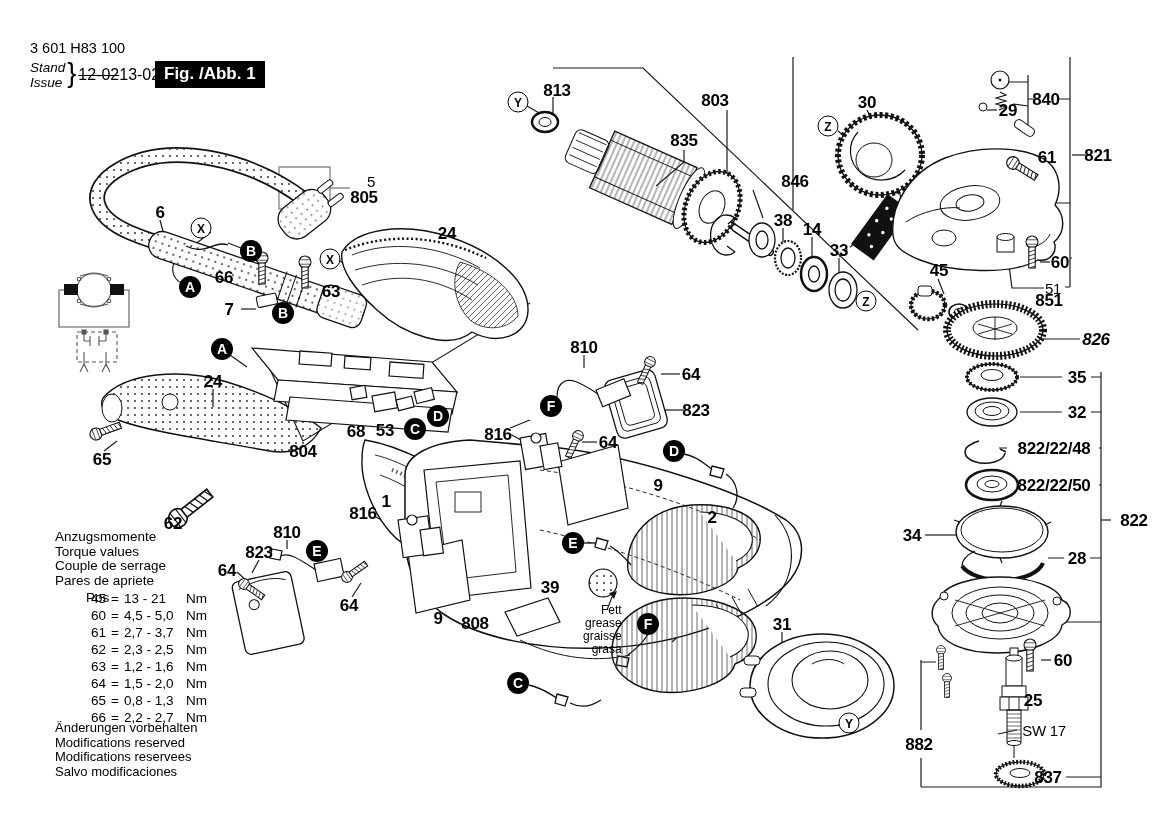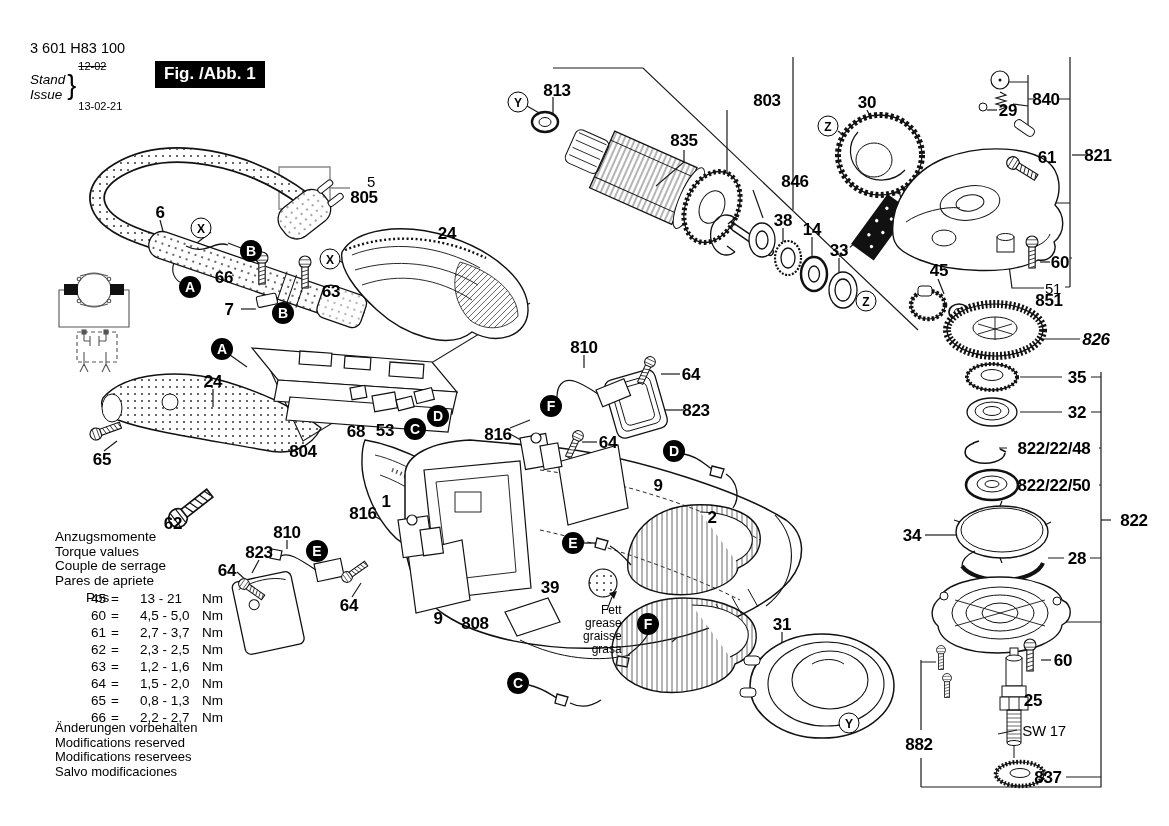--- a/index.html
+++ b/index.html
@@ -14,31 +14,31 @@
       background:#000;color:#fff;font-weight:bold;font-size:14px;display:flex;
       align-items:center;justify-content:center;}
   .mko{position:absolute;transform:translate(-50%,-50%);width:19px;height:19px;border-radius:50%;
       background:#fff;border:1.6px solid #000;color:#000;font-weight:bold;font-size:12px;
       display:flex;align-items:center;justify-content:center;}
   .hdr{position:absolute;left:30px;top:40px;z-index:3;}
   .hdr .pn{font-size:14.5px;margin-bottom:3px;}
   .si{display:flex;align-items:center;gap:2px;}
   .si .lbls{display:flex;flex-direction:column;font-size:13.5px;line-height:15px;font-style:italic;}
   .si .brace{font-size:27px;font-weight:400;transform:translateY(-1px);}
-  .si .vals{display:flex;flex-direction:column;font-size:11px;line-height:15px;gap:25px;}
+  .si .vals{display:flex;flex-direction:row;font-size:16px;line-height:15px;}
   .strike{text-decoration:line-through;}
   .figbox{position:absolute;left:155px;top:61px;background:#000;color:#fff;
       font-weight:bold;font-size:17px;padding:3px 9px 4px;z-index:3;}
   .torque{position:absolute;left:55px;top:530px;z-index:3;font-size:13.5px;}
   .torque .tt{line-height:14.5px;}
   .trows{position:relative;margin-left:31px;margin-top:2px;}
   .trow{display:flex;line-height:17px;}
   .tpos{width:20px;text-align:right;}
   .teq{width:18px;text-align:center;}
-  .trange{width:62px;margin-left:16px;}
+  .trange{width:62px;}
   .poslab{position:absolute;left:0;top:0;}
   .footer{position:absolute;left:55px;top:721px;z-index:3;font-size:13px;line-height:14.5px;}
   .grease{position:absolute;left:583px;top:604px;z-index:3;font-size:12px;line-height:13px;text-align:right;}
 </style>
 </head>
 <body>
 
 <div id="stage">
 
   <svg width="1169" height="826" viewBox="0 0 1169 826">
@@ -546,21 +546,21 @@
       <div class="pl" style="left: 287px; top: 532px;">810</div>
       <div class="pl" style="left: 259px; top: 552px;">823</div>
       <div class="pl" style="left: 227px; top: 570px;">64</div>
       <div class="pl" style="left: 349px; top: 605px;">64</div>
       <div class="pl" style="left: 438px; top: 618px;">9</div>
       <div class="pl" style="left: 475px; top: 623px;">808</div>
       <div class="pl" style="left: 550px; top: 587px;">39</div>
       <div class="pl" style="left: 712px; top: 517px;">2</div>
       <div class="pl" style="left: 782px; top: 624px;">31</div>
       <div class="pl" style="left: 557px; top: 90px;">813</div>
-      <div class="pl" style="left: 767px; top: 100px;">803</div>
+      <div class="pl" style="left: 715px; top: 100px;">803</div>
       <div class="pl" style="left: 684px; top: 140px;">835</div>
       <div class="pl" style="left: 747px; top: 181px; margin-left: 48px;">846</div>
       <div class="pl" style="left: 783px; top: 220px;">38</div>
       <div class="pl" style="left: 812px; top: 229px;">14</div>
       <div class="pl" style="left: 839px; top: 250px;">33</div>
       <div class="pl" style="left: 867px; top: 102px;">30</div>
       <div class="pl" style="left: 1008px; top: 110px;">29</div>
       <div class="pl" style="left: 1046px; top: 99px;">840</div>
       <div class="pl" style="left: 1047px; top: 157px;">61</div>
       <div class="pl" style="left: 1098px; top: 155px;">821</div>

